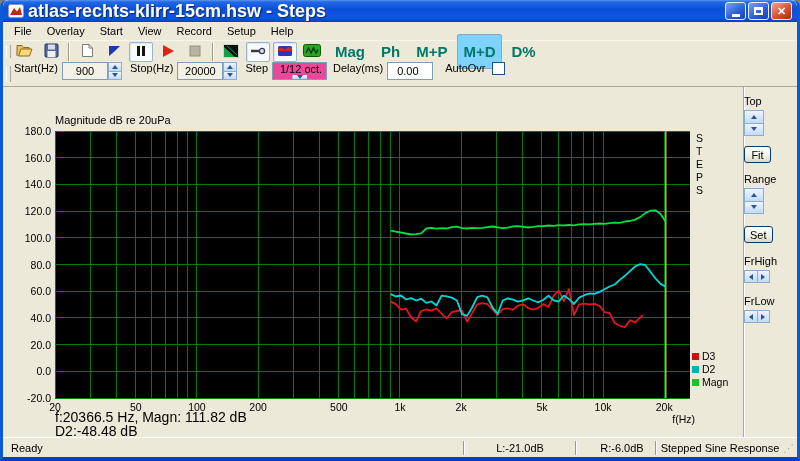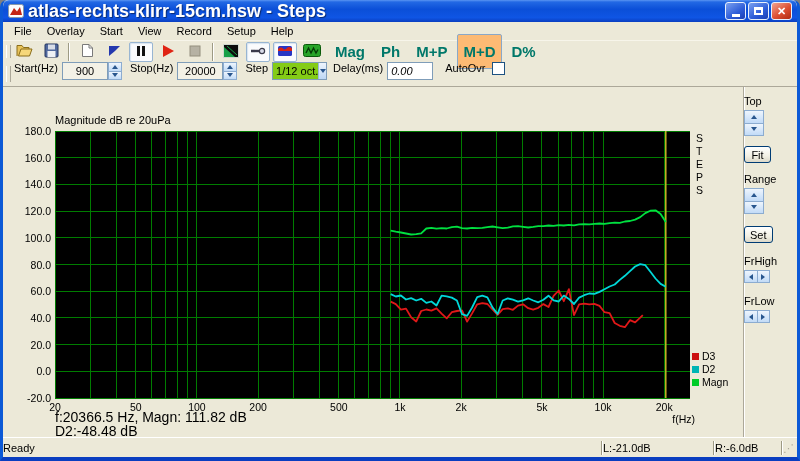--- a/index.html
+++ b/index.html
@@ -31,36 +31,36 @@
   .menubar{height:18px;display:flex;align-items:center;padding-left:5px;background:#ece9d8;}
   .menu-item{padding:8px 6px;margin-right:3px;cursor:default;}
   
   .toolbar{height:22px;display:flex;align-items:center;padding-left:9px;position:relative;border-top:1px solid #f7f5ea;}
   .toolbar::before,.parambar::before{content:"";position:absolute;left:3px;top:4px;bottom:4px;width:3px;
     border-left:1px solid #fff;border-right:1px solid #aca899;}
   .tb-btn{width:24px;height:20px;display:flex;align-items:center;justify-content:center;margin-right:3px;border:1px solid transparent;}
   .tb-btn.pressed{background:#fafbfd;border:1px solid #98b5d2;border-radius:2px;box-shadow:inset 1px 1px 1px #d8e4f0;}
   .tb-sep{width:0;height:18px;border-left:1px solid #9d9a84;border-right:1px solid #fff;margin:0 5px 0 2px;}
   .view-btn{font-size:15px;font-weight:bold;color:#00786a;padding:8px 5px;margin:16px 2px;border:1px solid transparent;background:transparent;font-family:inherit;}
-  .view-btn.pressed{background:#fdba74;border:1px solid #8aa8c8;border-radius:2px;}
+  .view-btn.pressed{background:#7dd3fc;border:1px solid #8aa8c8;border-radius:2px;}
   
   .parambar{height:24px;display:flex;align-items:flex-start;padding-left:9px;position:relative;}
   .pb-label{margin:0 4px 0 2px;white-space:nowrap;}
   .pb-edit{height:18px;width:46px;border:1px solid #7f9db9;background:#f3f1e6;text-align:center;
     font-family:inherit;font-size:11px;padding:0;}
-  .pb-edit.white{background:#fff;text-align:left;padding-left:3px;font-style:italic;}
+  .pb-edit.white{background:#fff;text-align:left;padding-left:9px;}
   .vspin{width:14px;height:18px;display:flex;flex-direction:column;margin-right:6px;}
   .spin-btn{flex:1;display:flex;align-items:center;justify-content:center;
     background:linear-gradient(#eef5fd,#c2dbf7);border:1px solid #8cacd0;}
   .spin-btn + .spin-btn{border-top:none;}
   .arr-up{width:0;height:0;border-left:3px solid transparent;border-right:3px solid transparent;border-bottom:4px solid #28568e;}
   .arr-dn{width:0;height:0;border-left:3px solid transparent;border-right:3px solid transparent;border-top:4px solid #28568e;}
   .arr-lf{width:0;height:0;border-top:3px solid transparent;border-bottom:3px solid transparent;border-right:4px solid #28568e;}
   .arr-rt{width:0;height:0;border-top:3px solid transparent;border-bottom:3px solid transparent;border-left:4px solid #28568e;}
-  .combo{width:55px;height:18px;border:1px solid #7f9db9;background:#84cc16;display:flex;align-items:center;margin-right:4px;}
+  .combo{width:55px;height:18px;border:1px solid #7f9db9;background:#ec4899;display:flex;align-items:center;margin-right:4px;flex-direction:column;}
   .combo-text{flex:1;padding-left:3px;white-space:nowrap;}
   .combo-btn{width:15px;height:16px;display:flex;align-items:center;justify-content:center;
     background:linear-gradient(#eef5fd,#bdd7f4);border-left:1px solid #9ab8dc;}
   .checkbox{width:13px;height:13px;border:1px solid #1d5281;background:#fff;margin-left:2px;}
   
   .main{display:flex;height:351px;border-top:1px solid #aca899;background:#ece9d8;}
   .chart-wrap{position:relative;width:740px;}
   .chart-wrap svg{position:absolute;left:0;top:0;}
   .readout{position:absolute;left:52px;font-size:14px;color:#000;white-space:nowrap;}
   .readout.l1{top:322px;}
@@ -69,24 +69,24 @@
   .right-panel{width:53px;border-left:1px solid #aca899;box-shadow:inset 1px 0 0 #fff;
     display:flex;flex-direction:column;align-items:flex-start;padding-top:8px;}
   .rp-label{margin-bottom:3px;}
   .rp-vspin{width:20px;height:26px;display:flex;flex-direction:column;}
   .rp-hspin{width:26px;height:13px;display:flex;}
   .rp-hspin .spin-btn + .spin-btn{border-top:1px solid #8cacd0;border-left:none;}
   .rp-btn{min-width:27px;height:17px;padding:0 5px;border:1px solid #003c74;border-radius:3px;
     background:linear-gradient(#fff,#f2f0e4 60%,#dcd8c8);font-family:inherit;font-size:11px;} .sp10{height:10px;} .sp12{height:12px;}
   
   .statusbar{height:20px;display:flex;align-items:center;background:#ece9d8;border-top:1px solid #fff;}
-  .sb-ready{flex:1;}
+  .sb-ready{flex:1;padding-left:8px;}
   .sb-div{width:0;height:14px;border-left:1px solid #9d9a84;border-right:1px solid #fff;}
-  .sb-sec{white-space:nowrap;}
-  .sb-l{width:110px;} .sb-r{width:66px;} .sb-mode{width:126px;}
+  .sb-sec{text-align:center;white-space:nowrap;}
+  .sb-l{width:110px;} .sb-r{width:66px;margin-left:12px;} .sb-mode{width:126px;}
   .grip{width:14px;height:16px;color:#aca899;font-size:11px;line-height:16px;}
 </style>
 </head>
 <body>
 
 <div class="window">
 
   <div class="titlebar">
     <span class="app-icon">
       <svg width="16" height="16" viewBox="0 0 16 16">
@@ -355,16 +355,17 @@
     </div>
   </div>
 
   <div class="statusbar">
     <span class="sb-ready">Ready</span>
     <span class="sb-div"></span>
     <span class="sb-sec sb-l">L:-21.0dB</span>
     <span class="sb-div"></span>
     <span class="sb-sec sb-r">R:-6.0dB</span>
     <span class="sb-div"></span>
+    <span class="sb-sec sb-mode">Stepped Sine Response</span>
     <span class="grip">⋰</span>
   </div>
 
 </div>
 
 </body></html>

